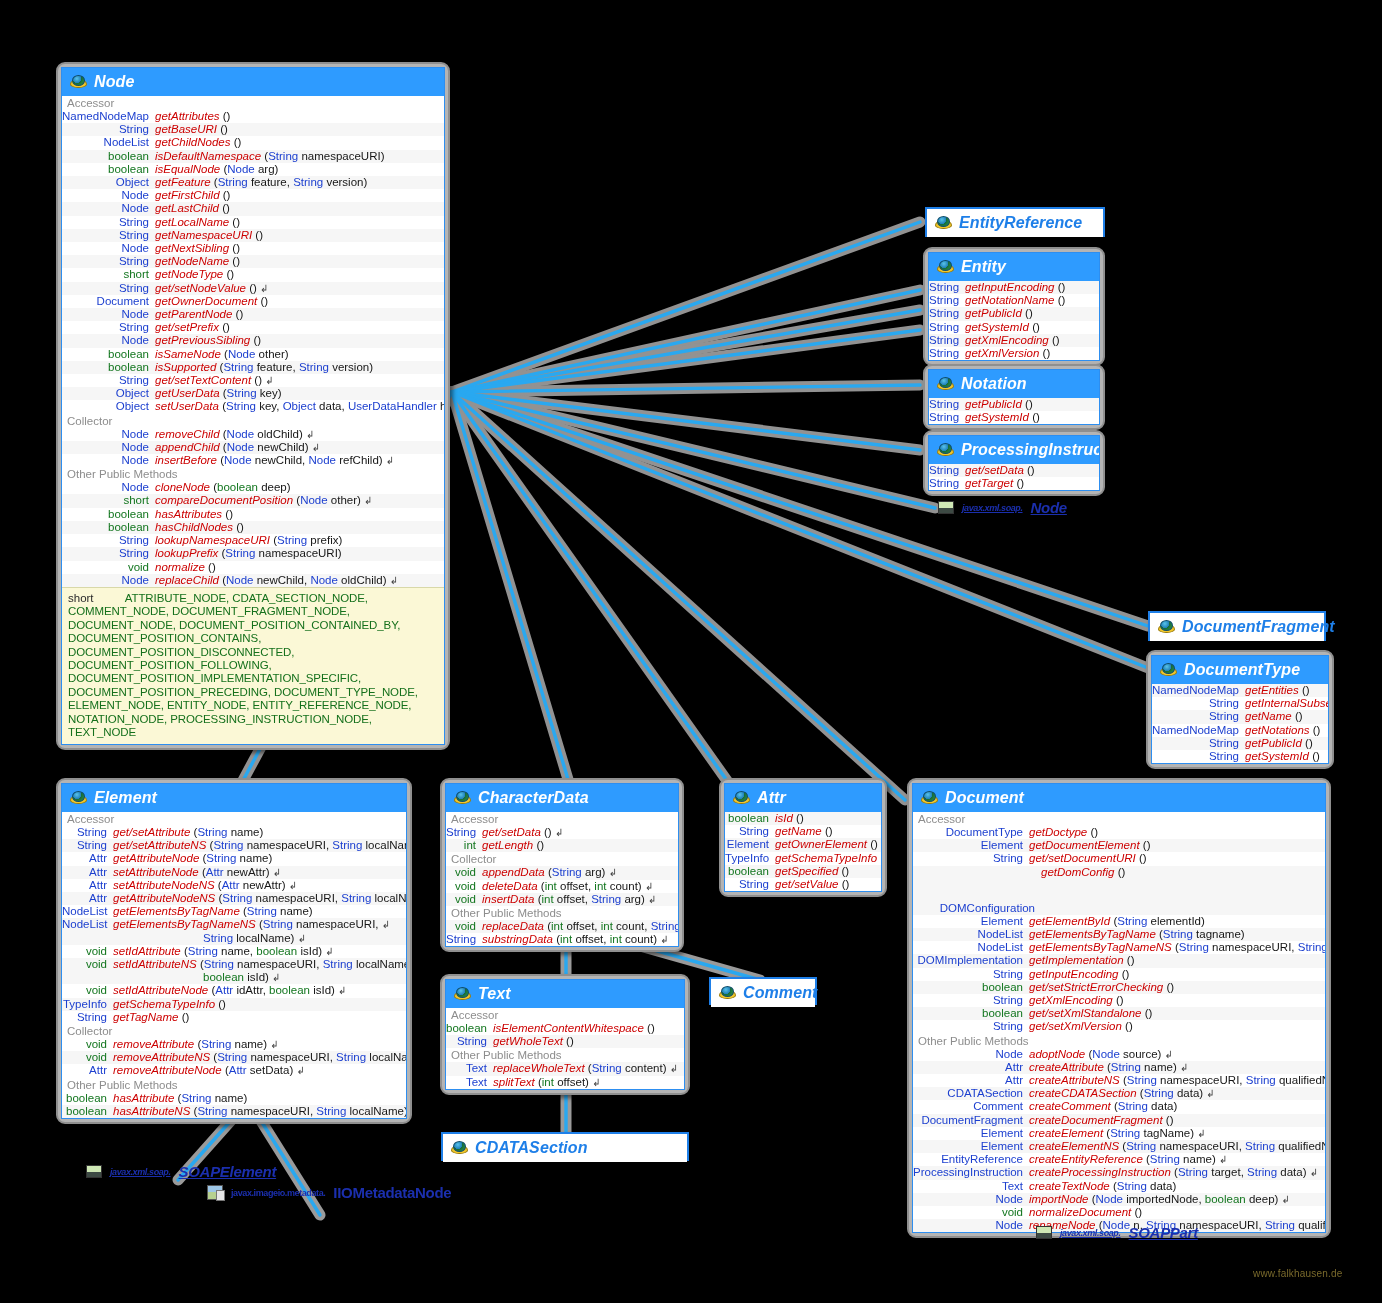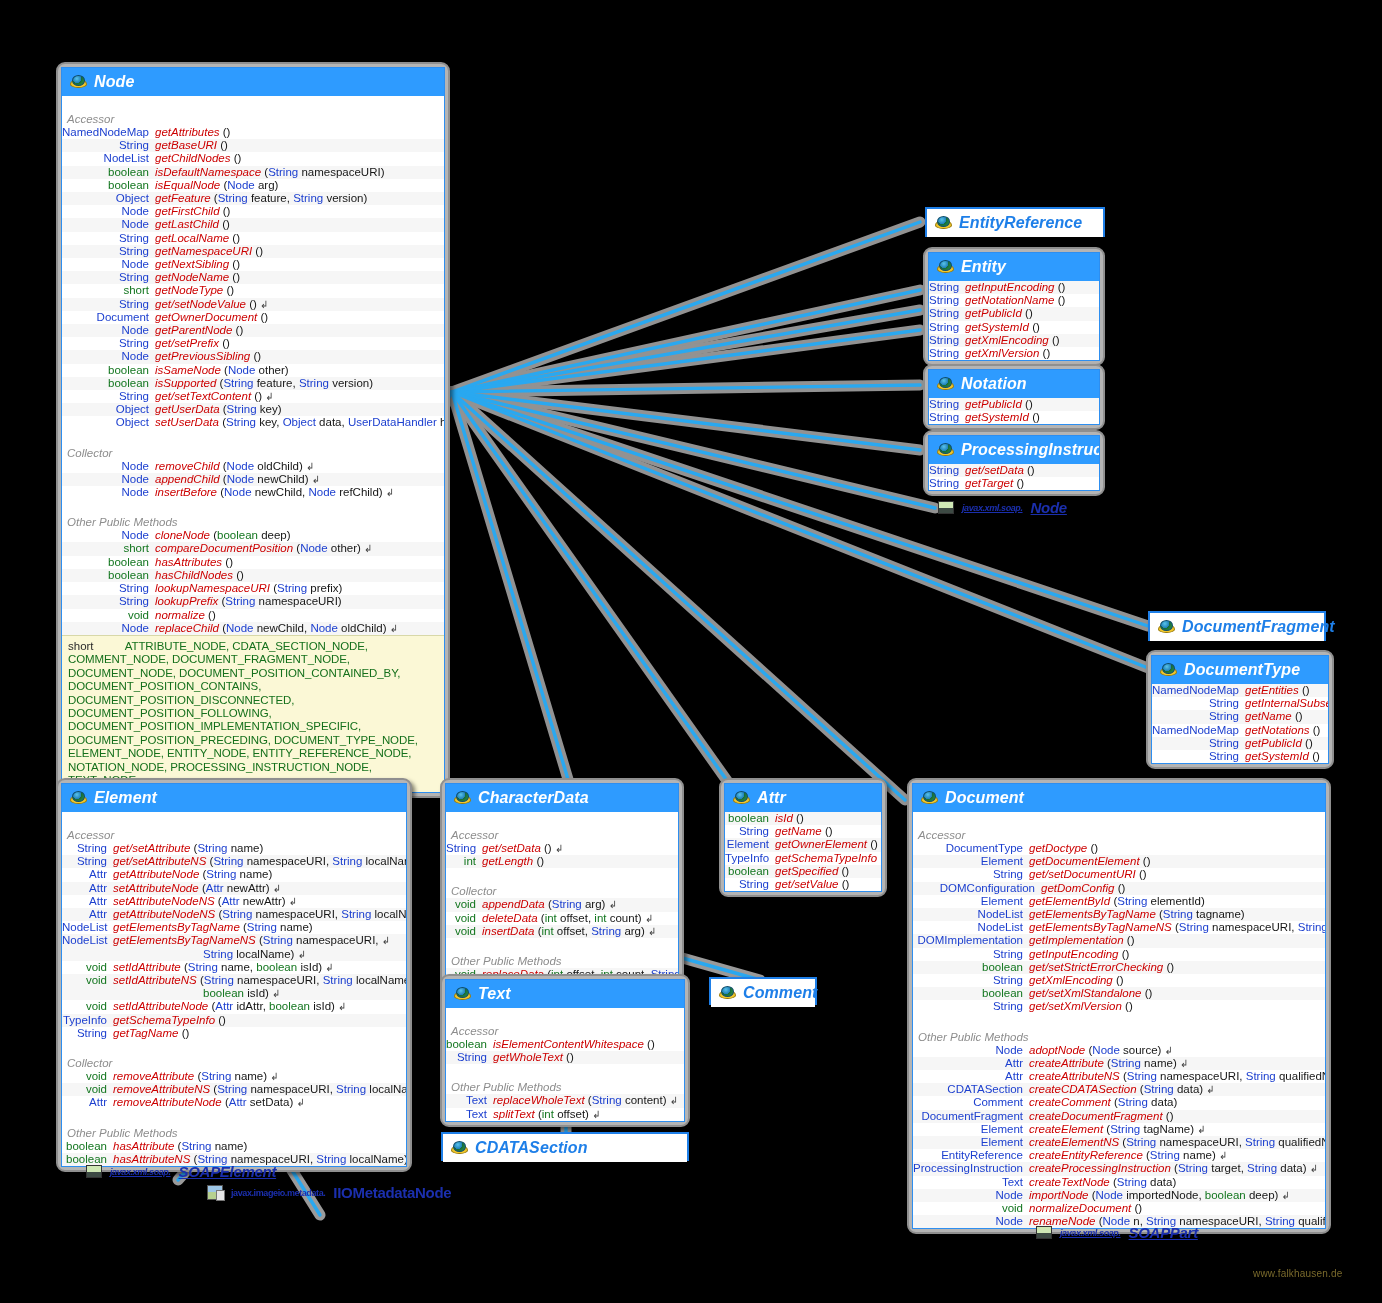--- a/index.html
+++ b/index.html
@@ -82,22 +82,22 @@
   .ifc-ico b {
     position: absolute; left: 2px; top: 0px; width: 13px; height: 11px;
     background: radial-gradient(circle at 35% 30%, #58c3ea 0%, #1e7fb8 45%, #176a3a 46%, #2e9d4a 100%);
     border-radius: 50%;
     border: 1px solid #0e4d6a;
   }
 
   
   .members { padding: 0; }
   .grp {
-    font-style: italic; color: #8d8d8d; font-size: 11.5px;
-    padding: 17px 4px 1px 5px; background: #ffffff;
+    color: #8d8d8d; font-size: 11.5px;
+    padding: 1px 4px 1px 5px; background: #ffffff;
   }
   .m {
     display: flex; font-size: 11.5px; line-height: 13.2px;
     padding: 0 3px 0 0; white-space: nowrap;
   }
   .m:nth-of-type(odd) { background: #f6f6f6; }
   .m .rt {
     color: #1c3fcf; text-align: right; padding-right: 6px;
     flex: 0 0 auto; white-space: nowrap;
   }
@@ -723,21 +723,21 @@
           </div>
           <div class="m">
             <span class="rt" style="width: 116px;">Element</span>
             <span class="sig"><span class="mn">getDocumentElement</span> <span class="pn">()</span></span>
           </div>
           <div class="m">
             <span class="rt" style="width: 116px;">String</span>
             <span class="sig"><span class="mn">get/setDocumentURI</span> <span class="pn">()</span></span>
           </div>
           <div class="m">
-            <span class="rt" style="width: 128px;">DOMConfiguration</span>
+            <span class="rt" style="width: 128px; margin-top: 36px;">DOMConfiguration</span>
             <span class="sig"><span class="mn">getDomConfig</span> <span class="pn">()</span></span>
           </div>
           <div class="m">
             <span class="rt" style="width: 116px;">Element</span>
             <span class="sig"><span class="mn">getElementById</span> <span class="pn">(</span><span class="ty">String</span><span class="pn"> </span><span class="pn">elementId</span><span class="pn">)</span></span>
           </div>
           <div class="m">
             <span class="rt" style="width: 116px;">NodeList</span>
             <span class="sig"><span class="mn">getElementsByTagName</span> <span class="pn">(</span><span class="ty">String</span><span class="pn"> </span><span class="pn">tagname</span><span class="pn">)</span></span>
           </div>

